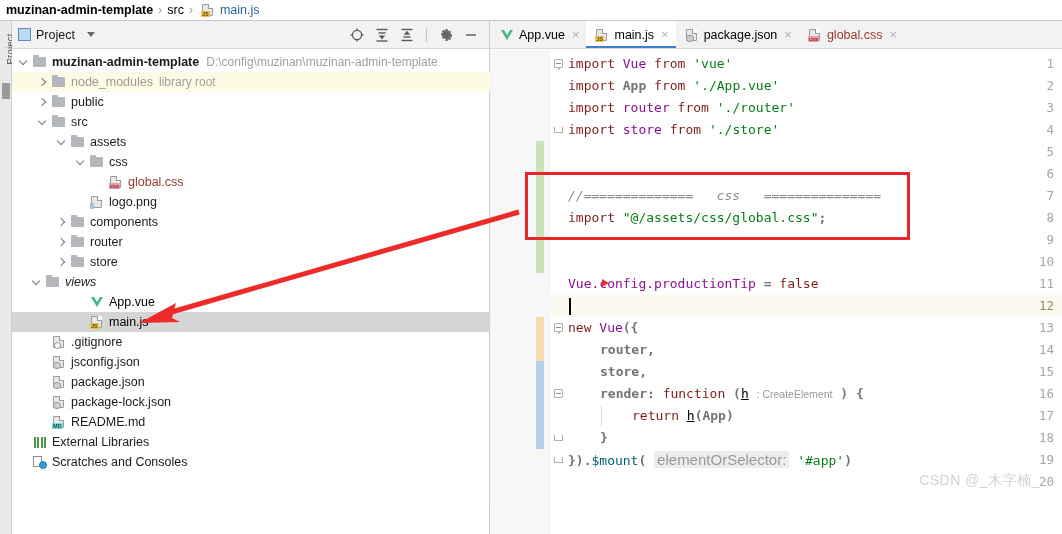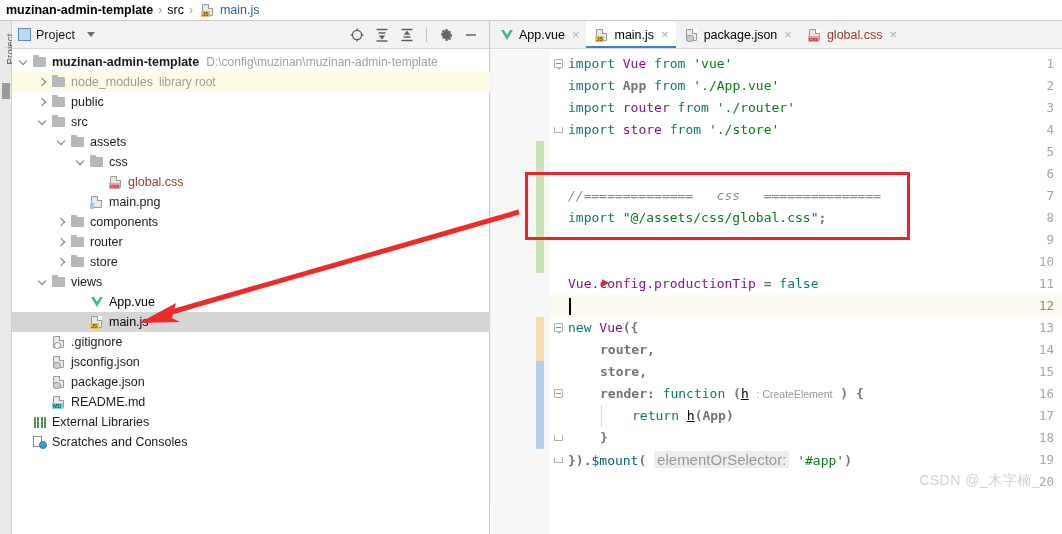--- a/index.html
+++ b/index.html
@@ -286,21 +286,21 @@
   .fold-end {
     position: absolute; left: 63px;
     width: 9px; height: 6px;
     border: 1px solid #b0b0b0; border-top: none; background: #fff;
   }
   .indent-guide {
     position: absolute;
     width: 1px; background: #d8d8d8;
   }
   
-  .kw  { color: #0f766e; }
+  .kw  { color: #7f1d1d; }
   .id  { color: #871094; }
   .str { color: #067d17; }
   .pl  { color: #737373; font-weight: bold; }
   .cmt { color: #8c8c8c; font-style: italic; }
   .fn  { color: #00627a; }
   .hint {
     color: #999999; background: #ededed;
     font-family: "Liberation Sans", sans-serif;
     font-size: 15px; padding: 0 3px; border-radius: 2px;
   }
@@ -466,21 +466,21 @@
             <span class="badge css">css</span>
           </span>
           <span class="name-css">global.css</span>
         </div>
         <div class="row" style="padding-left: 64px;">
           <span class="arrow"></span>
           <span class="ico">
             <span class="fileglyph"></span>
             <span class="badge" style="background:#9ec5e8;color:#13446e;">&nbsp;</span>
           </span>
-          <span class="name-dark">main.png</span>
+          <span class="name-dark">logo.png</span>
         </div>
         <div class="row" style="padding-left: 45px;">
           <span class="arrow right"></span>
           <span class="ico">
             <span class="folder"></span>
           </span>
           <span class="name-dark">components</span>
         </div>
         <div class="row" style="padding-left: 45px;">
           <span class="arrow right"></span>
@@ -489,65 +489,73 @@
           </span>
           <span class="name-dark">router</span>
         </div>
         <div class="row" style="padding-left: 45px;">
           <span class="arrow right"></span>
           <span class="ico">
             <span class="folder"></span>
           </span>
           <span class="name-dark">store</span>
         </div>
+        <div class="row" style="padding-left: 20px; font-style: italic;">
+          <span class="arrow down"></span>
+          <span class="ico">
+            <span class="folder"></span>
+          </span>
+          <span class="name-dark">views</span>
+        </div>
+        <div class="row" style="padding-left: 64px;">
+          <span class="arrow"></span>
+          <span class="ico">
+            <span class="vueicon"></span>
+          </span>
+          <span class="name-blue">App.vue</span>
+        </div>
+        <div class="row hl-sel" style="padding-left: 64px;">
+          <span class="arrow"></span>
+          <span class="ico">
+            <span class="fileglyph"></span>
+            <span class="badge js">JS</span>
+          </span>
+          <span class="name-blue">main.js</span>
+        </div>
         <div class="row" style="padding-left: 26px;">
-          <span class="arrow down"></span>
-          <span class="ico">
-            <span class="folder"></span>
-          </span>
-          <span class="name-dark">views</span>
-        </div>
-        <div class="row" style="padding-left: 64px;">
-          <span class="arrow"></span>
-          <span class="ico">
-            <span class="vueicon"></span>
-          </span>
-          <span class="name-blue">App.vue</span>
-        </div>
-        <div class="row hl-sel" style="padding-left: 64px;">
-          <span class="arrow"></span>
-          <span class="ico">
-            <span class="fileglyph"></span>
-            <span class="badge js">JS</span>
-          </span>
-          <span class="name-blue">main.js</span>
+          <span class="arrow"></span>
+          <span class="ico">
+            <span class="fileglyph"></span>
+            <span style="position:absolute;left:3px;bottom:0;width:7px;height:7px;border-radius:50%;border:1.2px solid #8d8d8d;background:#fff;"></span>
+          </span>
+          <span class="name-dark">.gitignore</span>
         </div>
         <div class="row" style="padding-left: 26px;">
           <span class="arrow"></span>
           <span class="ico">
             <span class="fileglyph"></span>
-            <span style="position:absolute;left:3px;bottom:0;width:7px;height:7px;border-radius:50%;border:1.2px solid #8d8d8d;background:#fff;"></span>
-          </span>
-          <span class="name-dark">.gitignore</span>
+            <span style="position:absolute;left:2px;bottom:0;width:8px;height:7px;border-radius:50%;background:#cfcfcf;border:1px solid #9b9b9b;"></span>
+          </span>
+          <span class="name-dark">jsconfig.json</span>
         </div>
         <div class="row" style="padding-left: 26px;">
           <span class="arrow"></span>
           <span class="ico">
             <span class="fileglyph"></span>
             <span style="position:absolute;left:2px;bottom:0;width:8px;height:7px;border-radius:50%;background:#cfcfcf;border:1px solid #9b9b9b;"></span>
           </span>
-          <span class="name-dark">jsconfig.json</span>
+          <span class="name-dark">package.json</span>
         </div>
         <div class="row" style="padding-left: 26px;">
           <span class="arrow"></span>
           <span class="ico">
             <span class="fileglyph"></span>
             <span style="position:absolute;left:2px;bottom:0;width:8px;height:7px;border-radius:50%;background:#cfcfcf;border:1px solid #9b9b9b;"></span>
           </span>
-          <span class="name-dark">package.json</span>
+          <span class="name-dark">package-lock.json</span>
         </div>
         <div class="row" style="padding-left: 26px;">
           <span class="arrow"></span>
           <span class="ico">
             <span class="fileglyph"></span>
             <span class="badge md">MD</span>
           </span>
           <span class="name-dark">README.md</span>
         </div>
         <div class="row" style="padding-left: 7px;">

